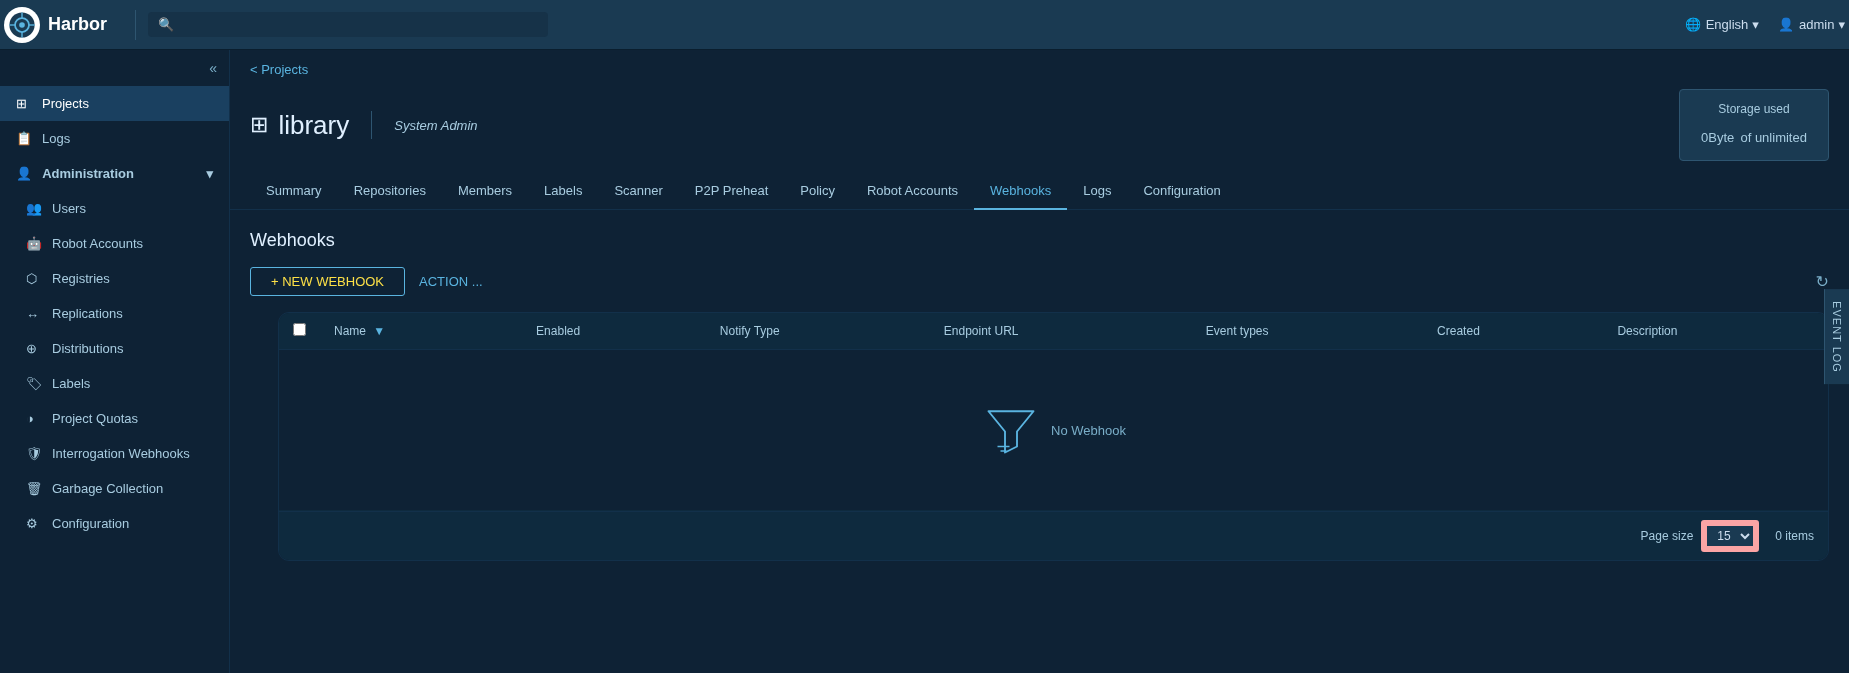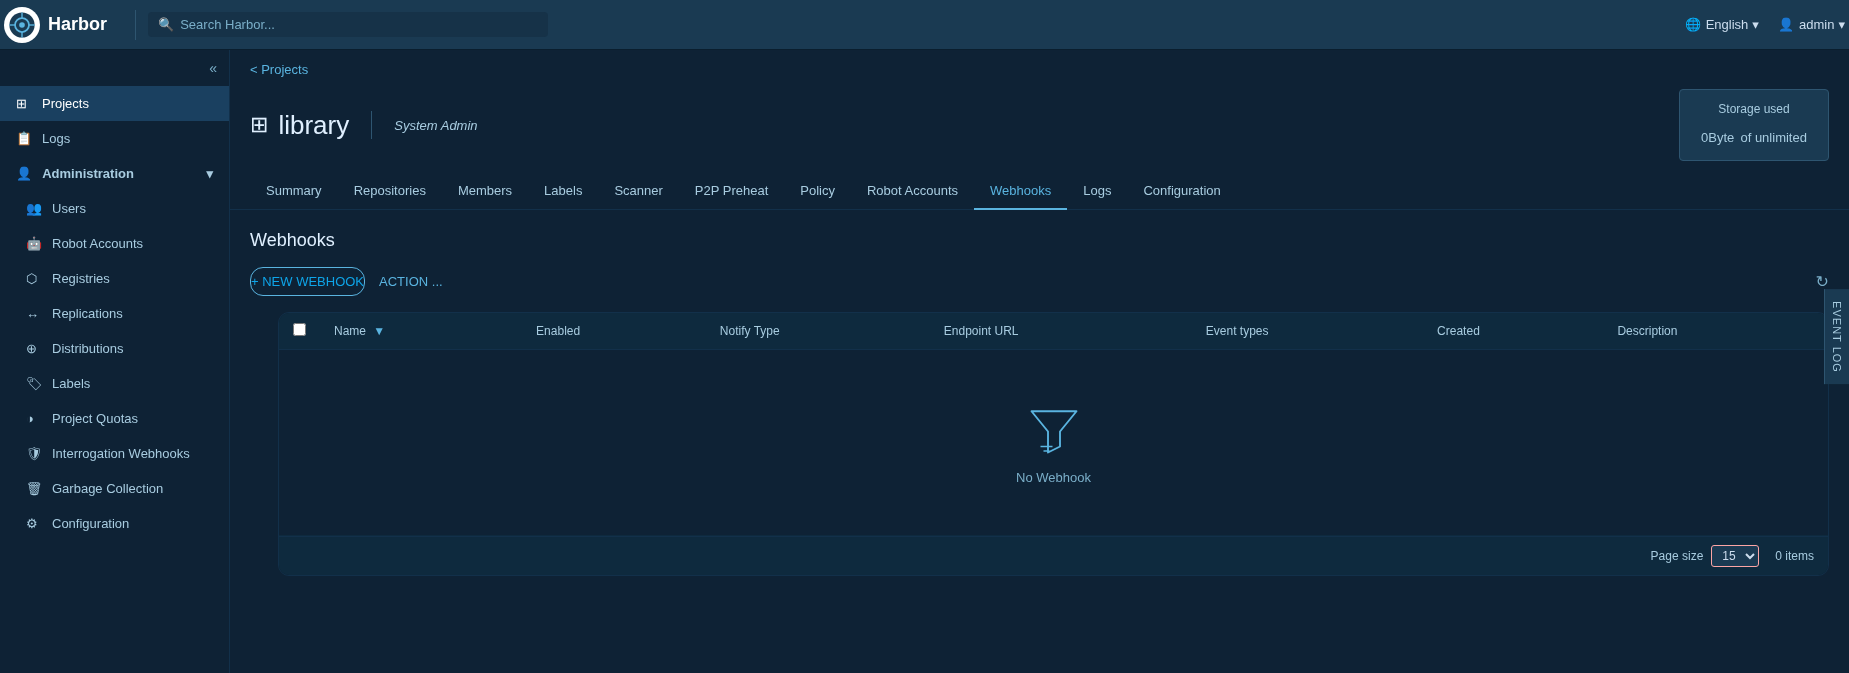--- a/index.html
+++ b/index.html
@@ -102,23 +102,23 @@
 
     
     .content { flex: 1; padding: 20px; overflow-y: auto; }
     .content-title { font-size: 18px; font-weight: 300; color: #e0f0ff; margin-bottom: 16px; }
 
     
     .toolbar { display: flex; align-items: center; gap: 10px; margin-bottom: 16px; }
     .btn-primary {
       background: transparent;
       border: 1px solid #5ab4e0;
-      color: #0ea5e9;
-      padding: 6px 0;
-      border-radius: 13px;
+      color: #fde047;
+      padding: 6px 20px;
+      border-radius: 3px;
       cursor: pointer;
       font-size: 13px;
       display: flex; align-items: center; gap: 4px;
     }
     .btn-action {
       background: transparent;
       border: none;
       color: #5ab4e0;
       cursor: pointer;
       font-size: 13px;
@@ -143,38 +143,38 @@
       padding: 10px 14px;
       color: #cde;
       border-bottom: 1px solid #0e2a3e;
       font-size: 13px;
     }
     .th-checkbox { width: 40px; }
     .filter-icon { color: #5ab4e0; margin-left: 4px; cursor: pointer; }
 
     
     .empty-state {
-      display: flex; flex-direction: column; align-items: center; justify-content: center;
+      display: flex; flex-direction: row; align-items: center; justify-content: center;
       padding: 40px 0;
       color: #7aaec8;
       gap: 10px;
     }
 
     
     .pagination {
       display: flex; align-items: center; justify-content: flex-end;
       padding: 8px 14px;
       background: #0e2a3e;
       border-top: 1px solid #12304a;
       font-size: 12px; color: #a8cce0;
       gap: 8px;
     }
     .page-size-select {
       background: #1a3a52;
-      border: 1px solid #fca5a5;
+      border: 6px solid #fca5a5;
       color: #cde;
       padding: 2px 6px;
       border-radius: 3px;
       font-size: 12px;
       cursor: pointer;
     }
 
     
     .event-log-tab {
       position: fixed;
@@ -208,21 +208,20 @@
         <line x1="20" y1="30" x2="20" y2="38" stroke="#5ab4e0" stroke-width="2"></line>
         <line x1="2" y1="20" x2="10" y2="20" stroke="#5ab4e0" stroke-width="2"></line>
         <line x1="30" y1="20" x2="38" y2="20" stroke="#5ab4e0" stroke-width="2"></line>
       </svg>
     </div>
     <span>Harbor</span>
   </div>
   <div class="topnav-divider"></div>
   <div class="topnav-search">
     <span>🔍</span>
-    <input type="text" placeholder="Search Harbor..." style="">
   </div>
   <div class="topnav-right">
     <div class="lang">
       <span>🌐</span>
       <span>English</span>
       <span>▾</span>
     </div>
     <div class="user">
       <span>👤</span>
       <span>admin</span>

